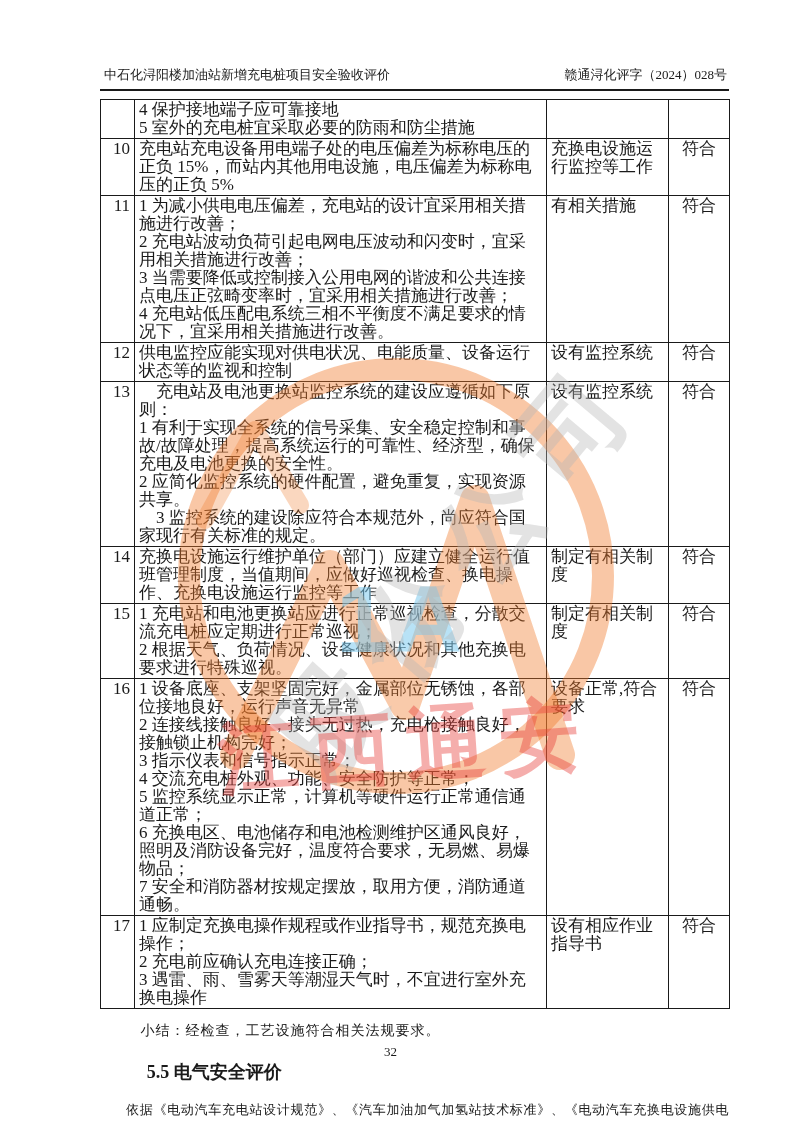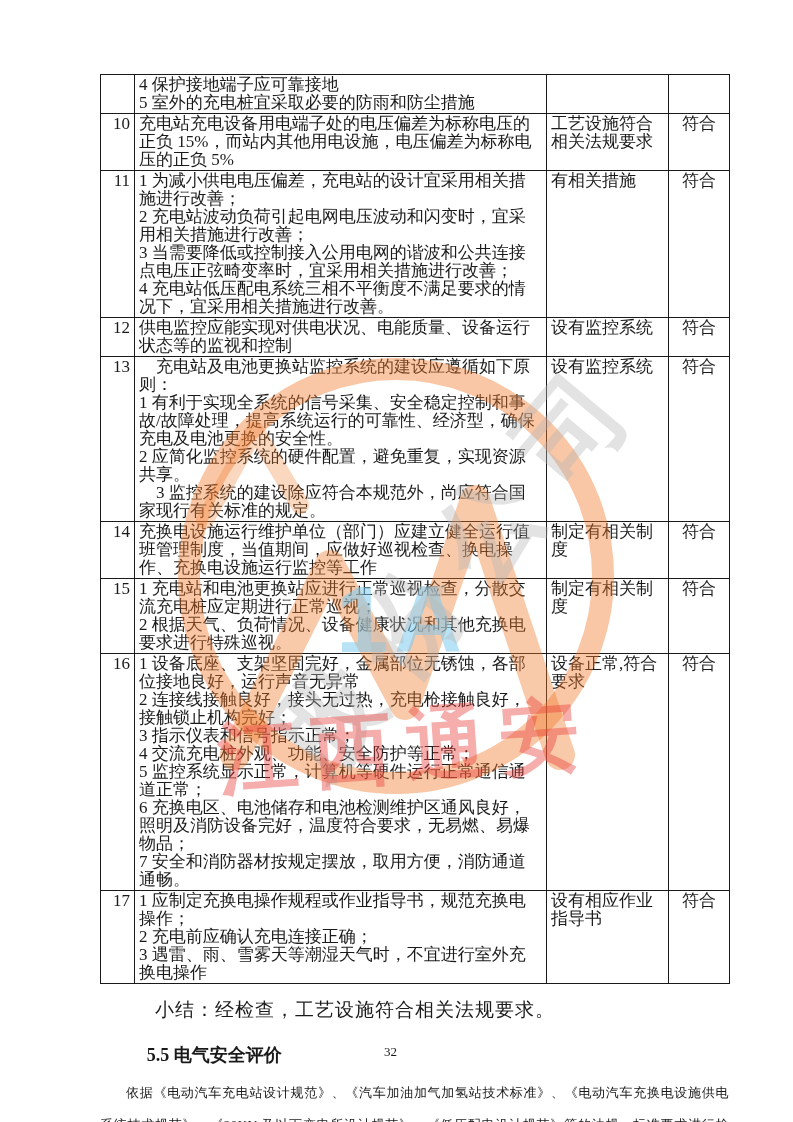--- a/index.html
+++ b/index.html
@@ -26,21 +26,21 @@
   }
   table.eval td {
     border:1.6px solid #1a1a1a;
     padding:1px 4px;
     vertical-align:top;
   }
   td.c-no   { width:34px; text-align:right; }
   td.c-text { width:412px; white-space:pre-line; }
   td.c-stat { width:122px; vertical-align:middle; }
   td.c-res  { width:61px;  vertical-align:middle; text-align:center;border-radius:6px; }
-  .summary-line { margin-top:13px; font-size:19px; text-indent:2.9em; letter-spacing:1px; }
+  .summary-line { margin-top:13px; font-size:14px; text-indent:2.9em; letter-spacing:1px; }
   .sec-heading { margin-top:20px; font-size:18px; font-weight:bold; text-indent:2.6em; font-family:"Liberation Serif", serif; }
   .sec-para {
     margin-top:10px; font-size:13px; line-height:32px;
     text-align:justify; text-indent:2em; letter-spacing:0.5px;
   }
   .page-number {
     position:absolute; left:0; right:12px; bottom:62px;
     text-align:center; font-size:13px;
   }
   
@@ -78,34 +78,38 @@
     white-space:nowrap;
   }
 </style>
 </head>
 <body>
 
 <div class="page">
 
   <div class="content">
 
+    <div class="doc-header">
+      <span class="hdr-left">中石化浔阳楼加油站新增充电桩项目安全验收评价</span>
+      <span class="hdr-right">赣通浔化评字（2024）028号</span>
+    </div>
 
     <table class="eval">
       <tbody>
         <tr>
           <td class="c-no"></td>
           <td class="c-text">4 保护接地端子应可靠接地
 5 室外的充电桩宜采取必要的防雨和防尘措施</td>
           <td class="c-stat"></td>
           <td class="c-res"></td>
         </tr>
         <tr>
           <td class="c-no">10</td>
           <td class="c-text">充电站充电设备用电端子处的电压偏差为标称电压的正负 15%，而站内其他用电设施，电压偏差为标称电压的正负 5%</td>
-          <td class="c-stat">工艺设施符合相关法规要求</td>
+          <td class="c-stat">充换电设施运行监控等工作</td>
           <td class="c-res">符合</td>
         </tr>
         <tr>
           <td class="c-no">11</td>
           <td class="c-text">1 为减小供电电压偏差，充电站的设计宜采用相关措施进行改善；
 2 充电站波动负荷引起电网电压波动和闪变时，宜采用相关措施进行改善；
 3 当需要降低或控制接入公用电网的谐波和公共连接点电压正弦畸变率时，宜采用相关措施进行改善；
 4 充电站低压配电系统三相不平衡度不满足要求的情况下，宜采用相关措施进行改善。</td>
           <td class="c-stat">有相关措施</td>
           <td class="c-res">符合</td>

